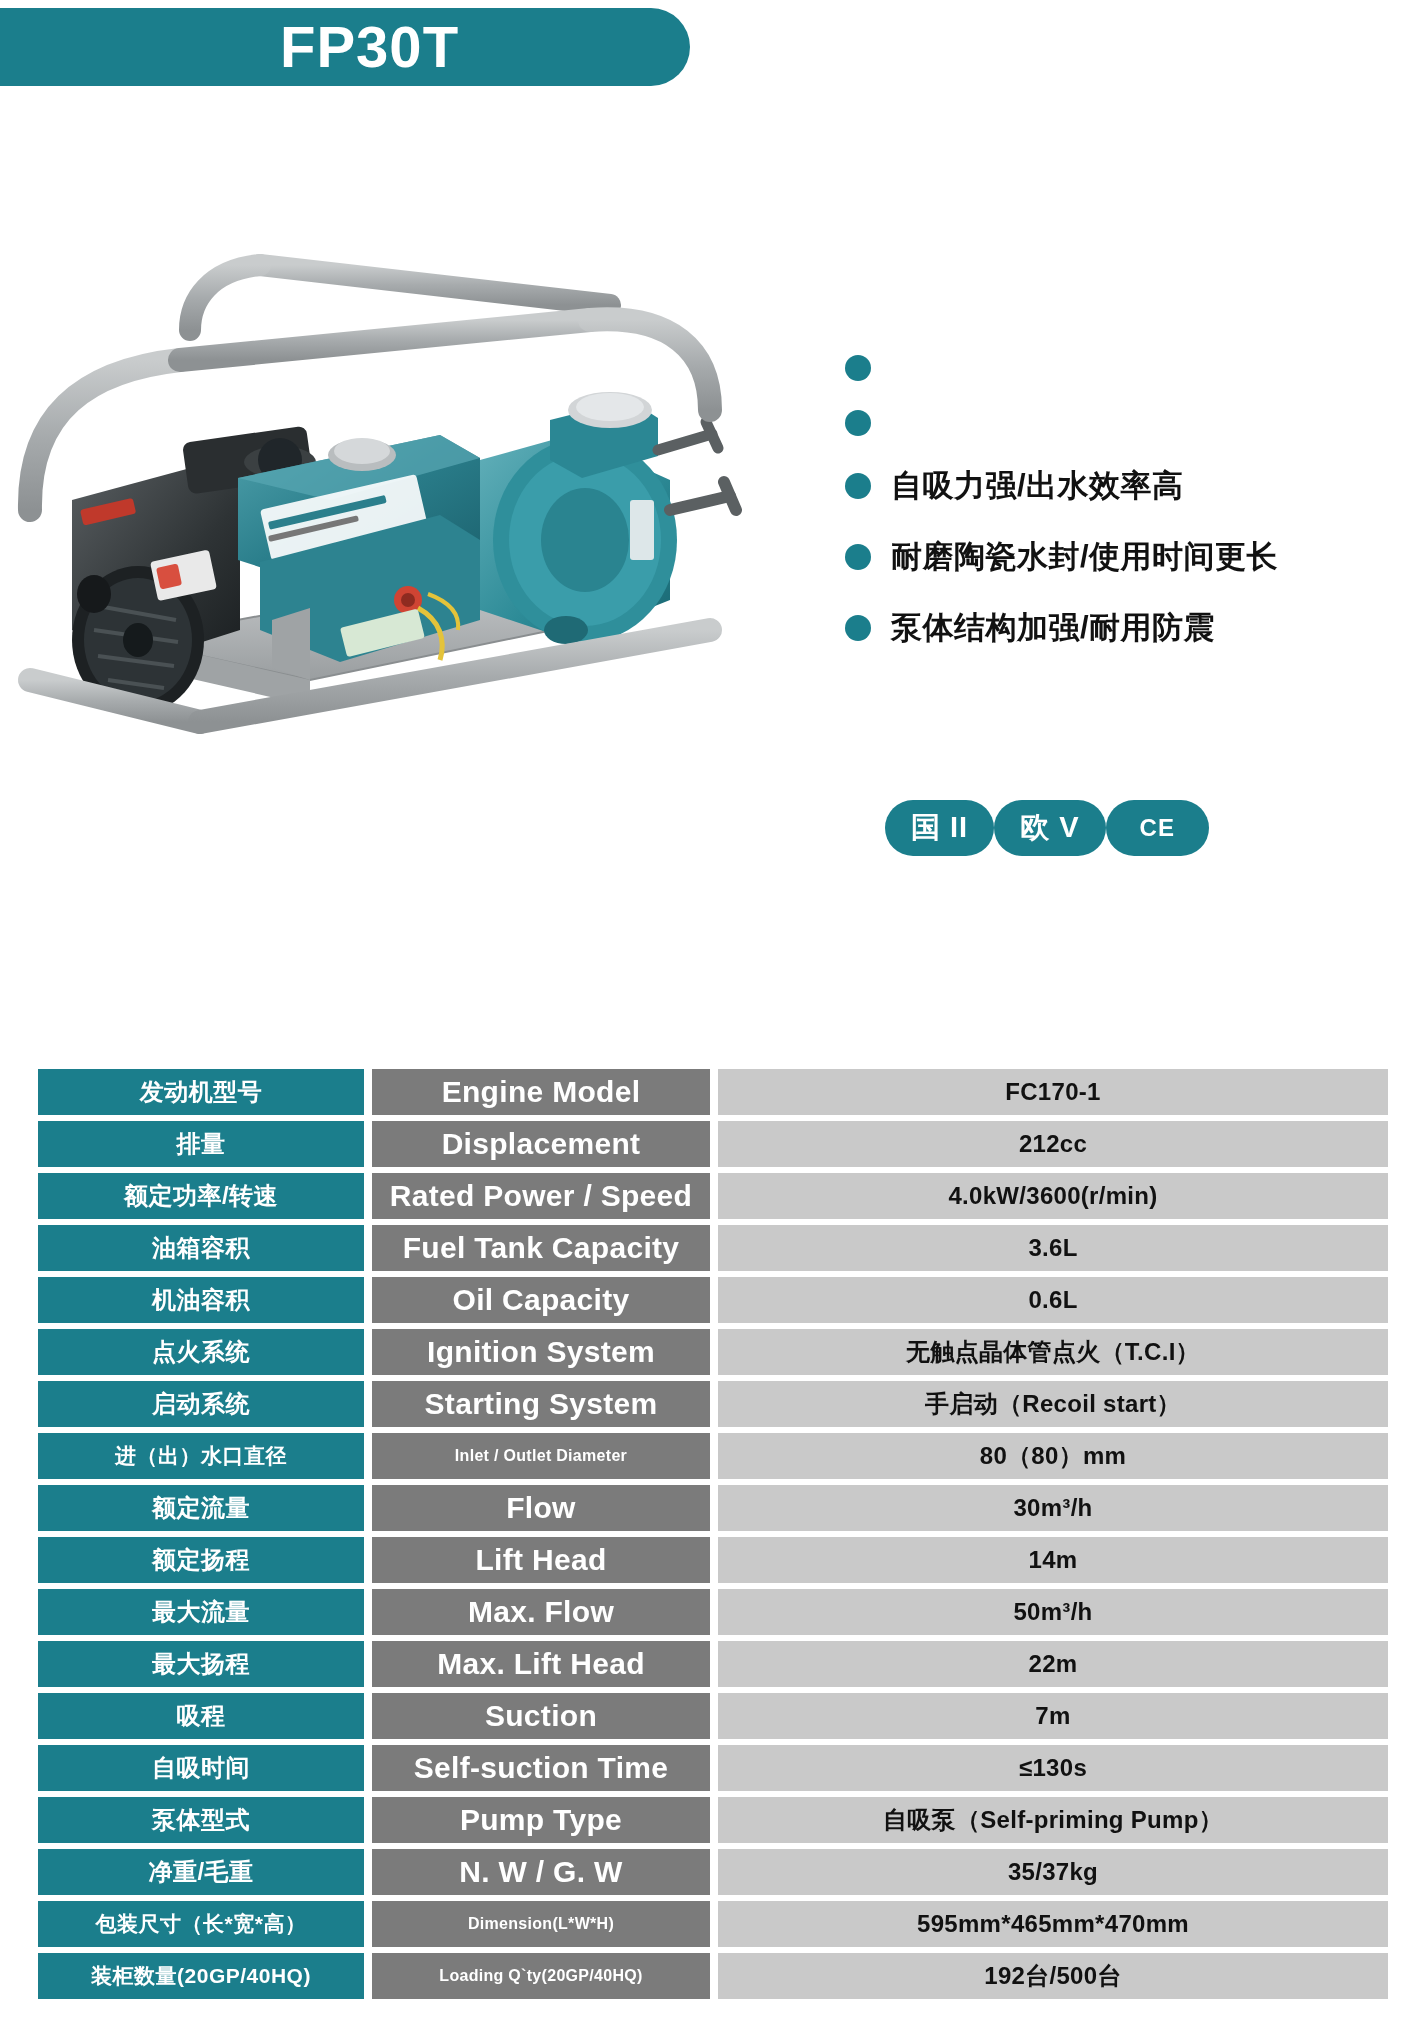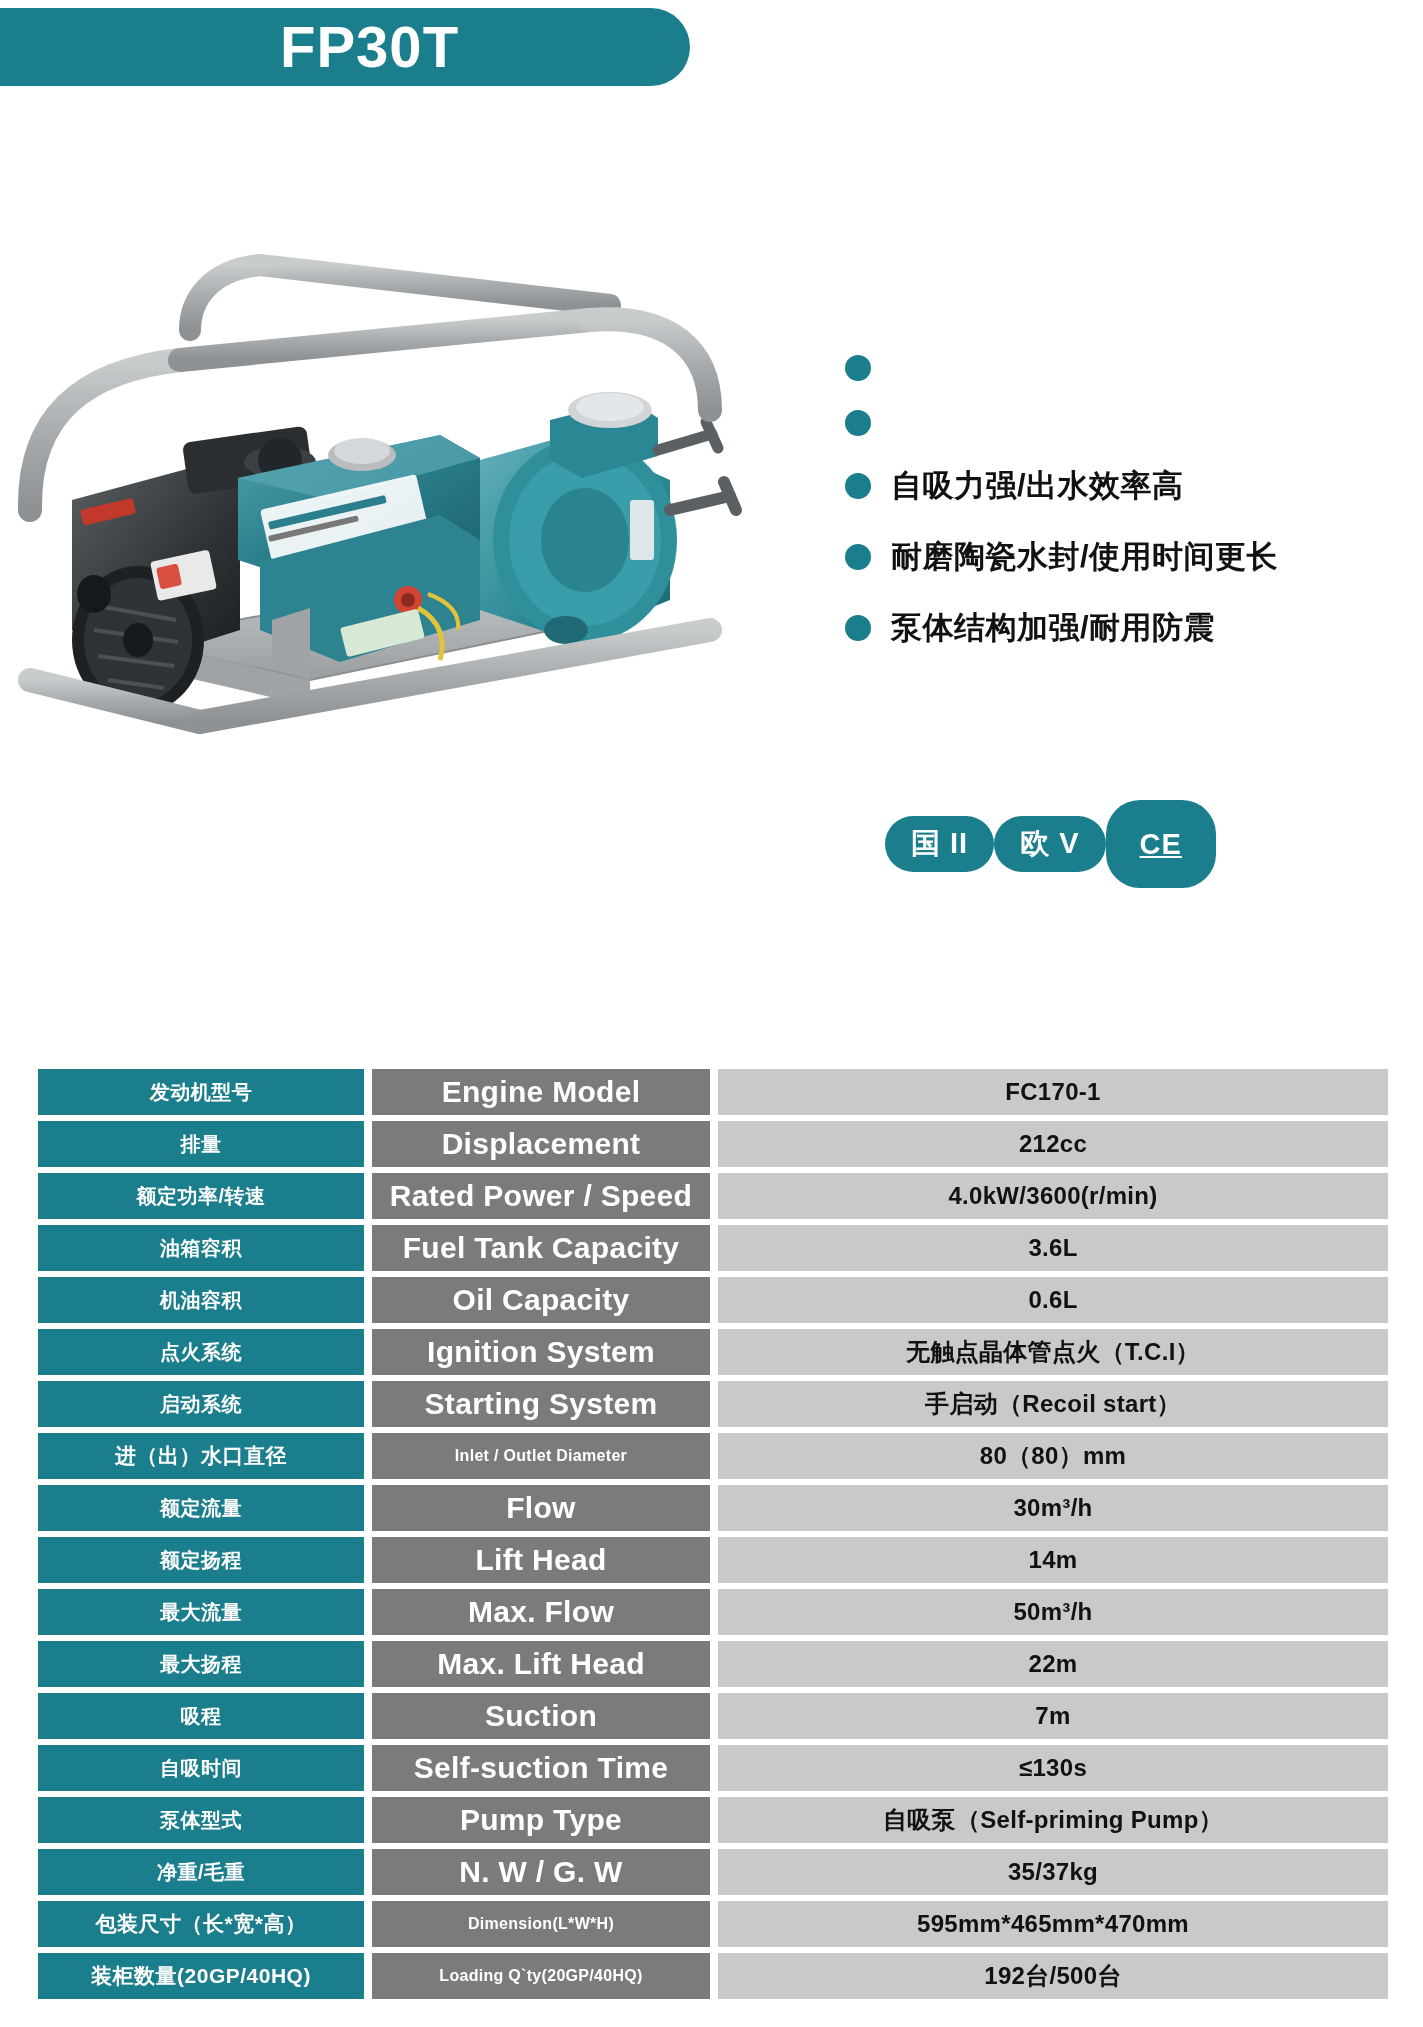--- a/index.html
+++ b/index.html
@@ -90,21 +90,21 @@
     border-radius: 34px;
     height: 56px;
     display: flex;
     align-items: center;
     justify-content: center;
     font-size: 29px;
     font-weight: bold;
     padding: 0 26px;
     letter-spacing: 1px;
   }
-  .badge.ce { font-size: 29px; padding: 16px 34px; text-decoration: underline; }
+  .badge.ce { font-size: 24px; padding: 0 34px; }
 
   
   .spec-table {
     position: absolute;
     left: 38px;
     top: 1063px;
     width: 1350px;
     border-collapse: separate;
     border-spacing: 0 6px;
   }
@@ -113,21 +113,21 @@
     height: 46px;
     text-align: center;
     vertical-align: middle;
     font-weight: bold;
     padding: 0 4px;
   }
   .col-cn {
     width: 318px;
     background: #1b7e8c;
     color: #ffffff;
-    font-size: 20px;
+    font-size: 24px;
     border-right: 8px solid #ffffff;
     letter-spacing: 0.5px;
   }
   .col-en {
     width: 330px;
     background: #7b7b7b;
     color: #ffffff;
     font-size: 30px;
     border-right: 8px solid #ffffff;
     letter-spacing: 0.3px;

